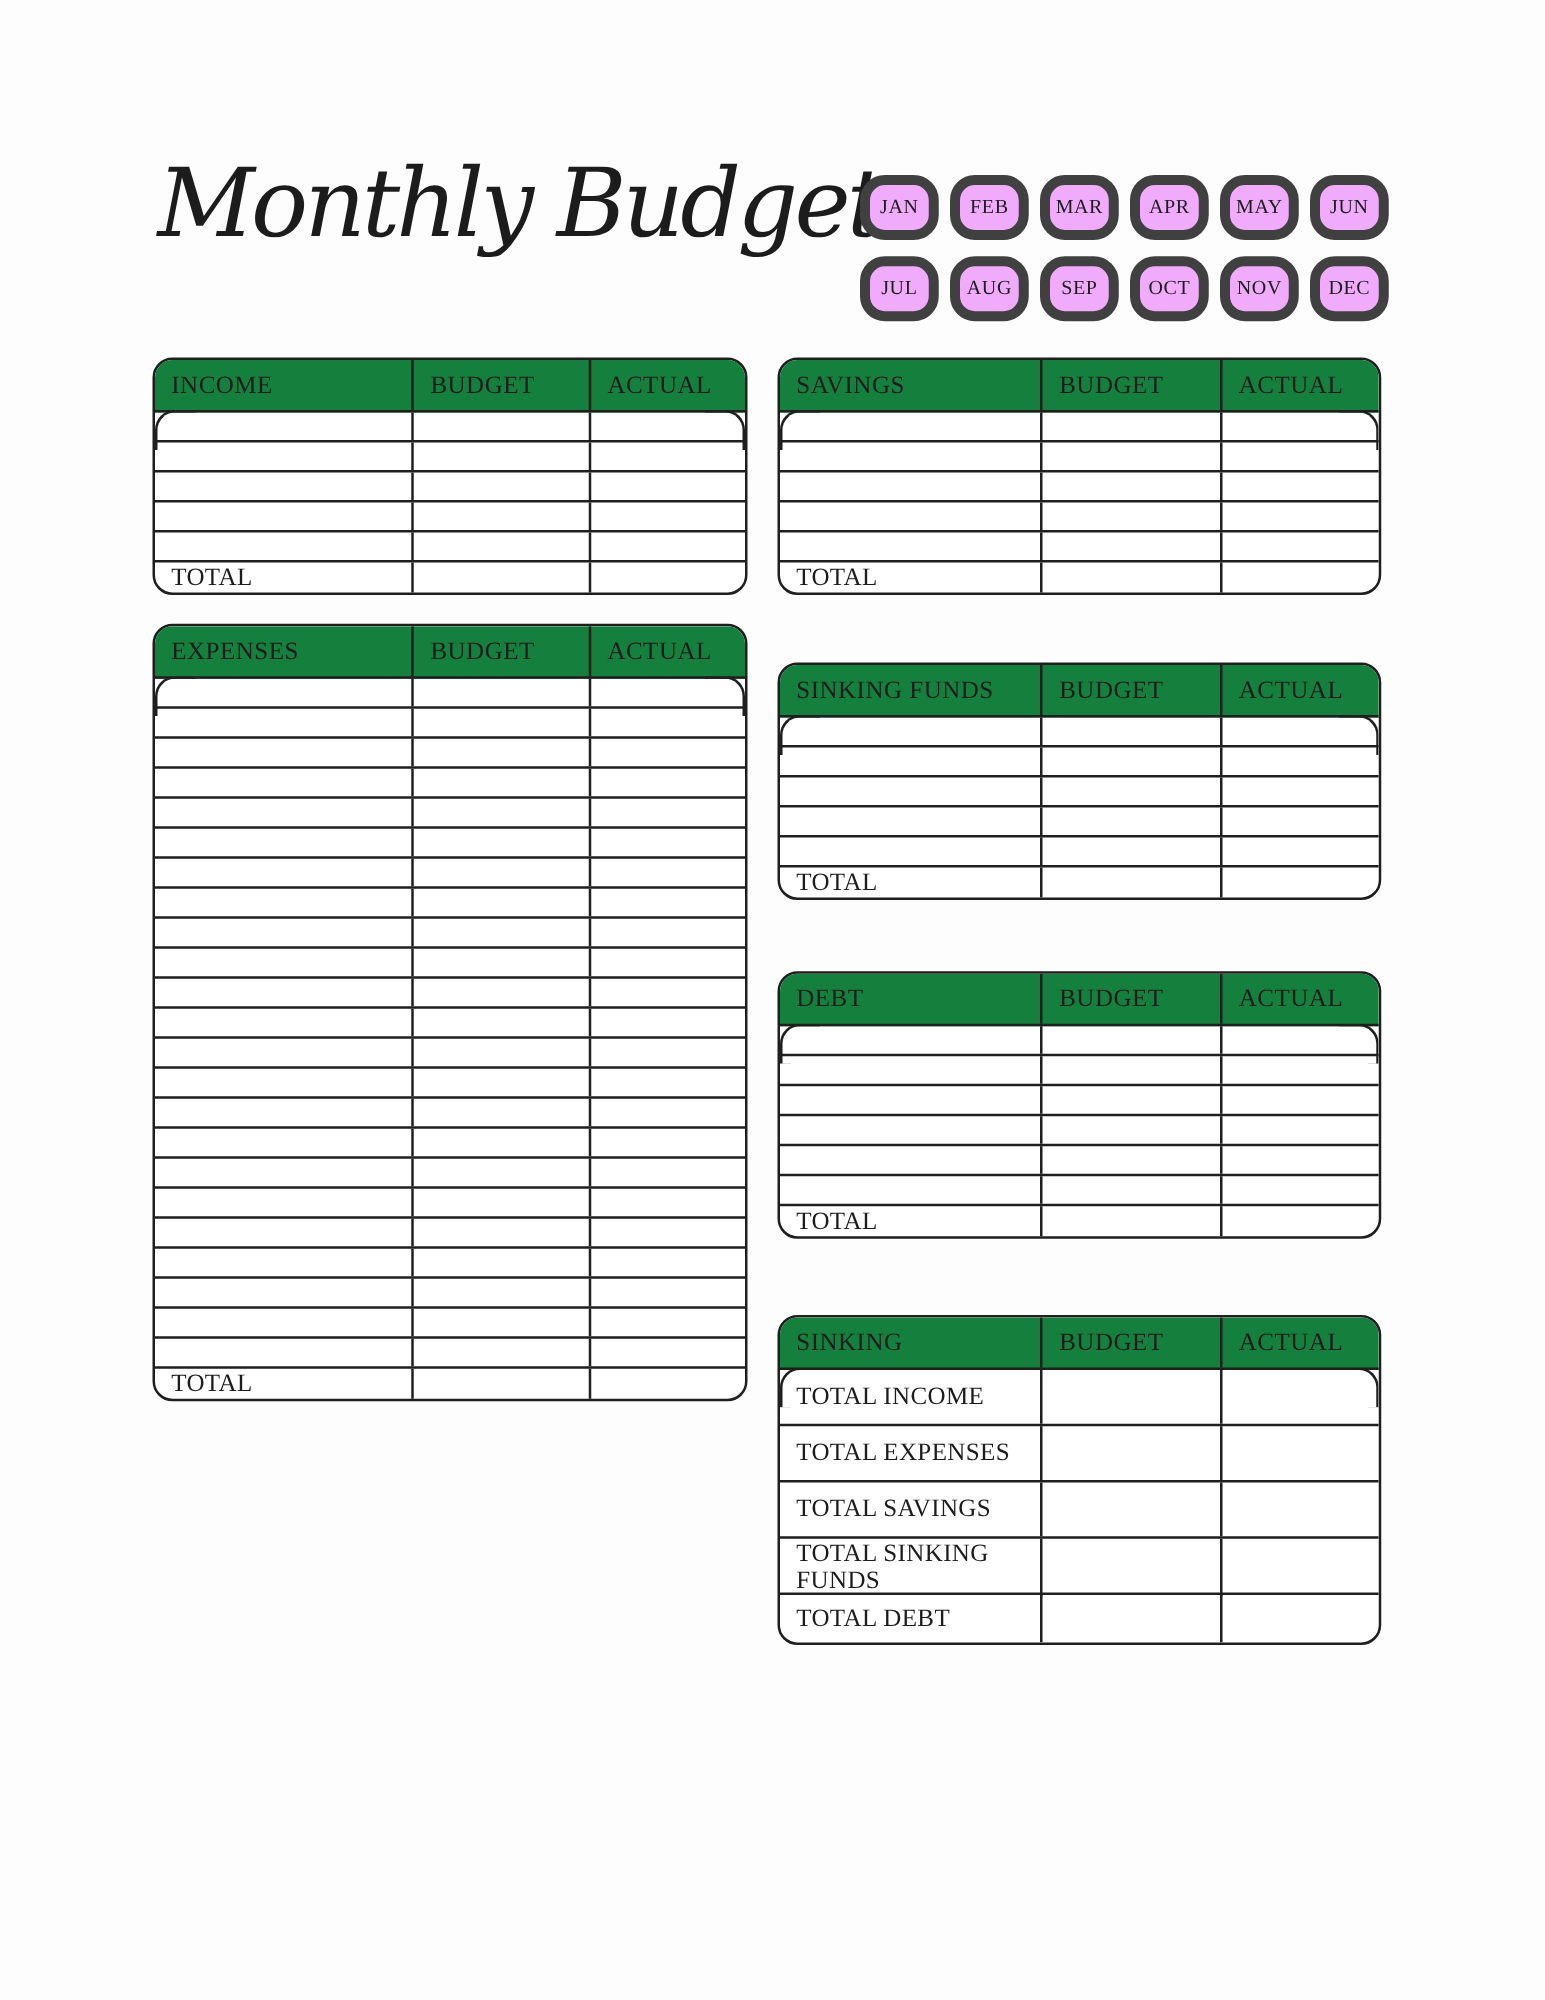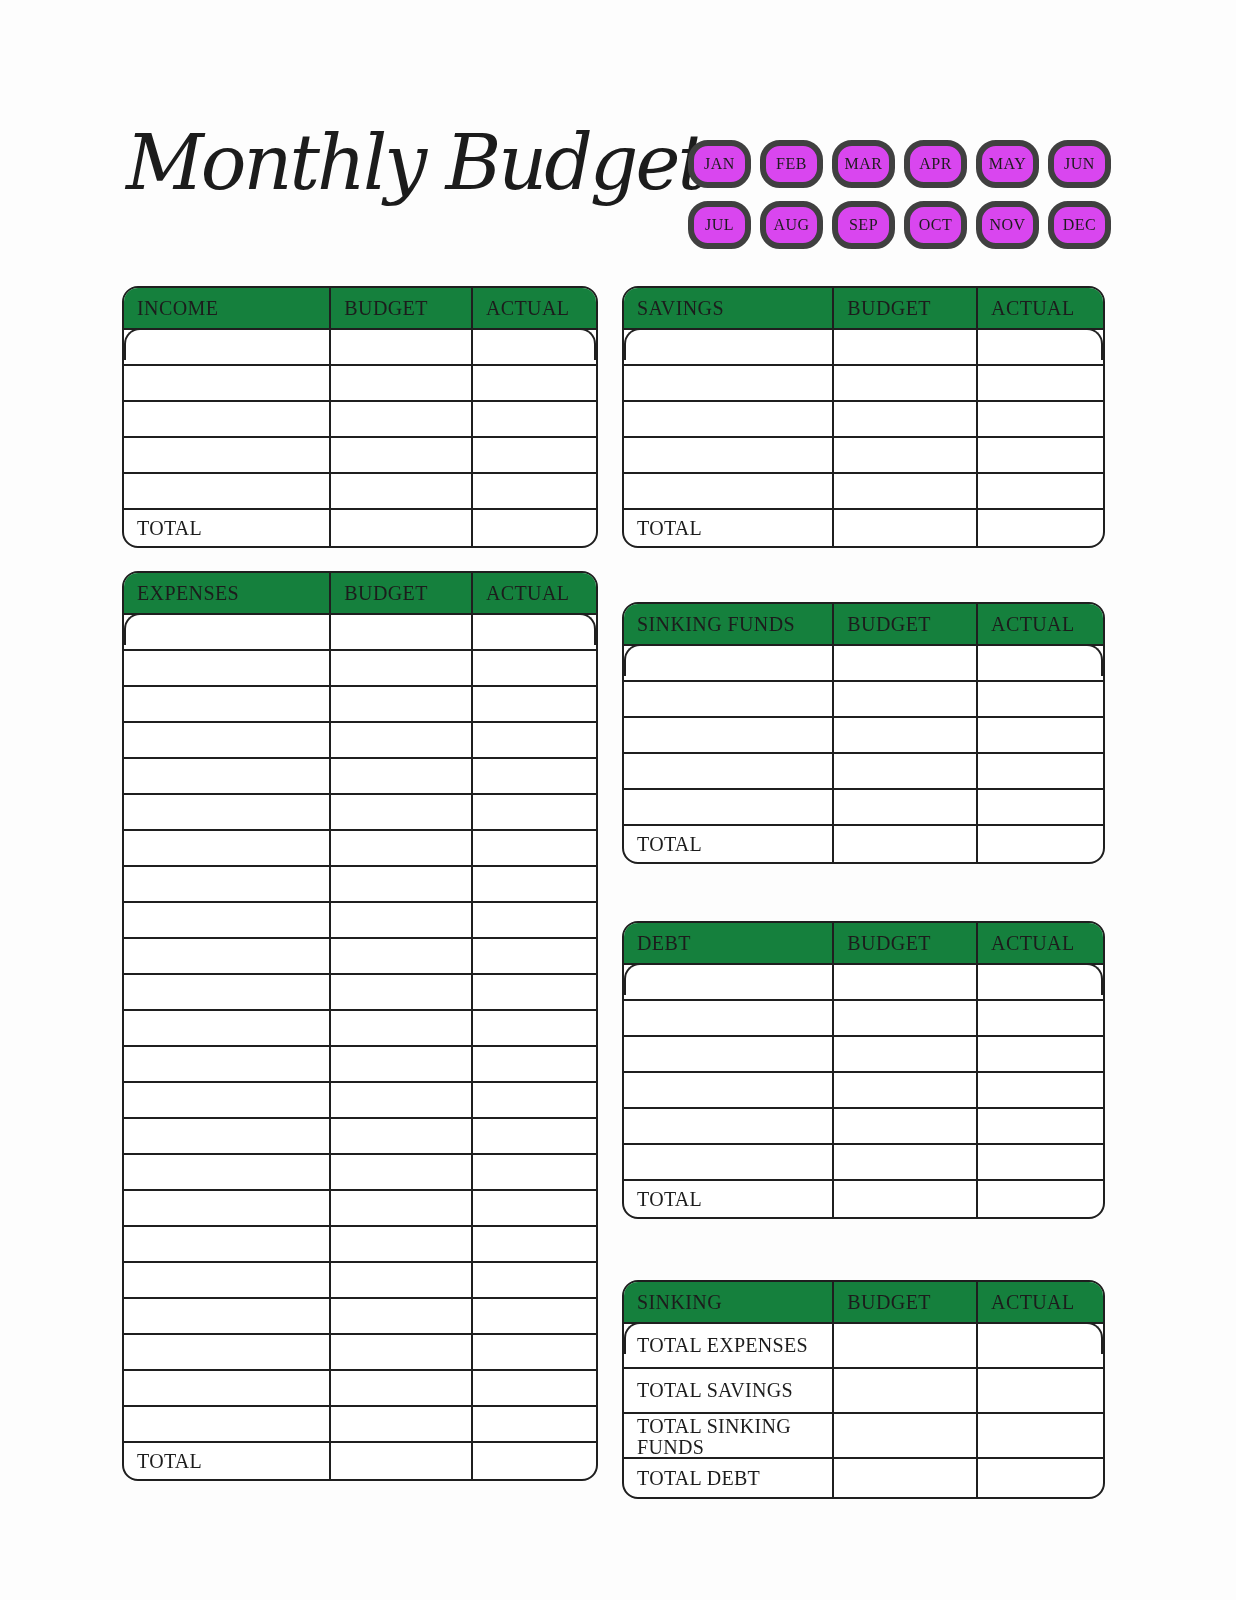--- a/index.html
+++ b/index.html
@@ -13,22 +13,22 @@
   .title {
     position:absolute; left:126px; top:118px; margin:0;
     font-family:"DejaVu Serif", serif; font-style:italic; font-weight:normal;
     font-size:76px; letter-spacing:-3px; white-space:nowrap;
   }
   .months {
     position:absolute; left:688px; top:140px;
     display:grid; grid-template-columns:repeat(6,63px); gap:13px 9px;
   }
   .month-pill {
-    height:36px; background:#d946ef;
-    border:6px solid #404040; border-radius:20px;
+    height:36px; background:#f0abfc;
+    border:8px solid #404040; border-radius:20px;
     display:flex; align-items:center; justify-content:center;
     font-size:16px; letter-spacing:0.5px; cursor:pointer;
   }
   
   .col { position:absolute; top:286px; display:flex; flex-direction:column; }
   .col-left  { left:122px; width:476px; }
   .col-right { left:622px; width:483px;gap:31px; }
   
   .btable {
     border:2px solid #1f1f1f; border-radius:16px;
@@ -56,21 +56,21 @@
   .tbody::before {
     left:0; border-top:2px solid #1f1f1f; border-left:2px solid #1f1f1f;
     border-top-left-radius:16px;
   }
   .tbody::after {
     right:0; border-top:2px solid #1f1f1f; border-right:2px solid #1f1f1f;
     border-top-right-radius:16px;
   }
   .trow {
     display:grid; grid-template-columns:43.5% 30% 26.5%;
-    height:36px; border-bottom:2px solid #1f1f1f; box-sizing:border-box;
+    height:24px; border-bottom:2px solid #1f1f1f; box-sizing:border-box;
   }
   .tbody .trow:last-child { border-bottom:none; }
   .td { box-sizing:border-box; }
   .td + .td { border-left:2px solid #1f1f1f; }
   .td.label {
     display:flex; align-items:center; padding:2px 6px 2px 13px;
     font-size:20px; letter-spacing:0.3px; line-height:1.05;
   }
   
   .t-summary .trow { height:45px; }
@@ -393,20 +393,25 @@
         </div>
       </section>
     <section class="btable t-summary">
         <div class="thead">
           <div class="th">SINKING</div>
           <div class="th">BUDGET</div>
           <div class="th">ACTUAL</div>
         </div>
         <div class="tbody">
           <div class="trow">
+            <div class="td label">TOTAL INCOME</div>
+            <div class="td"></div>
+            <div class="td"></div>
+          </div>
+          <div class="trow">
             <div class="td label">TOTAL EXPENSES</div>
             <div class="td"></div>
             <div class="td"></div>
           </div>
           <div class="trow">
             <div class="td label">TOTAL SAVINGS</div>
             <div class="td"></div>
             <div class="td"></div>
           </div>
           <div class="trow">

